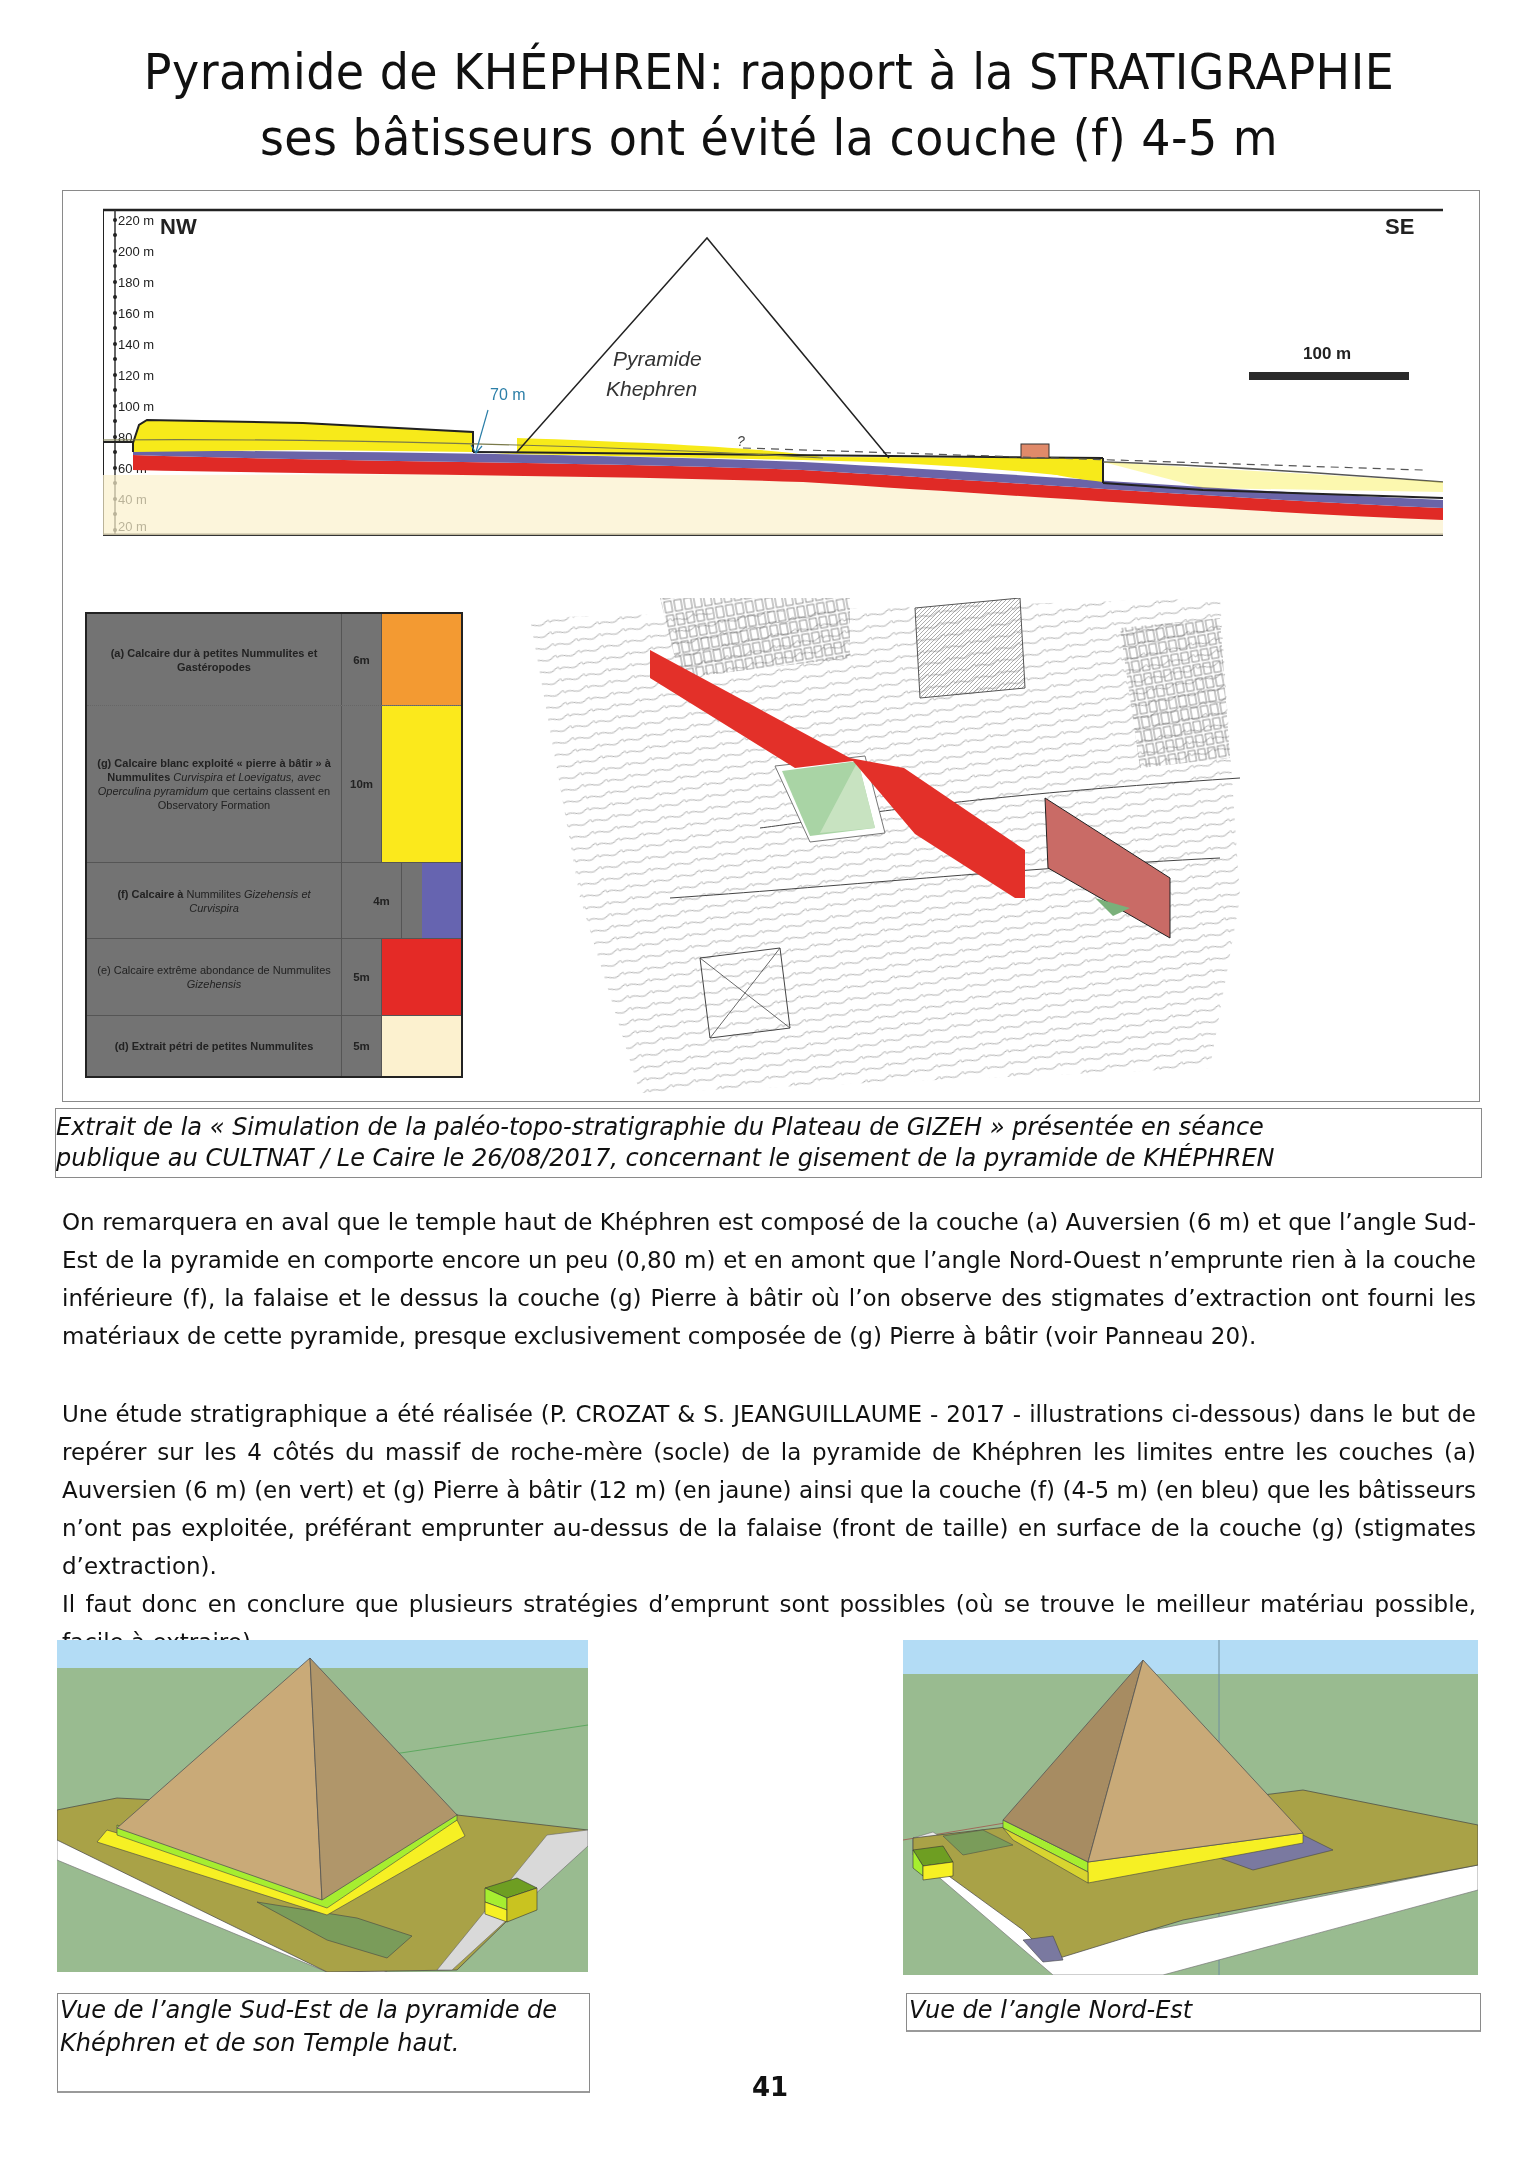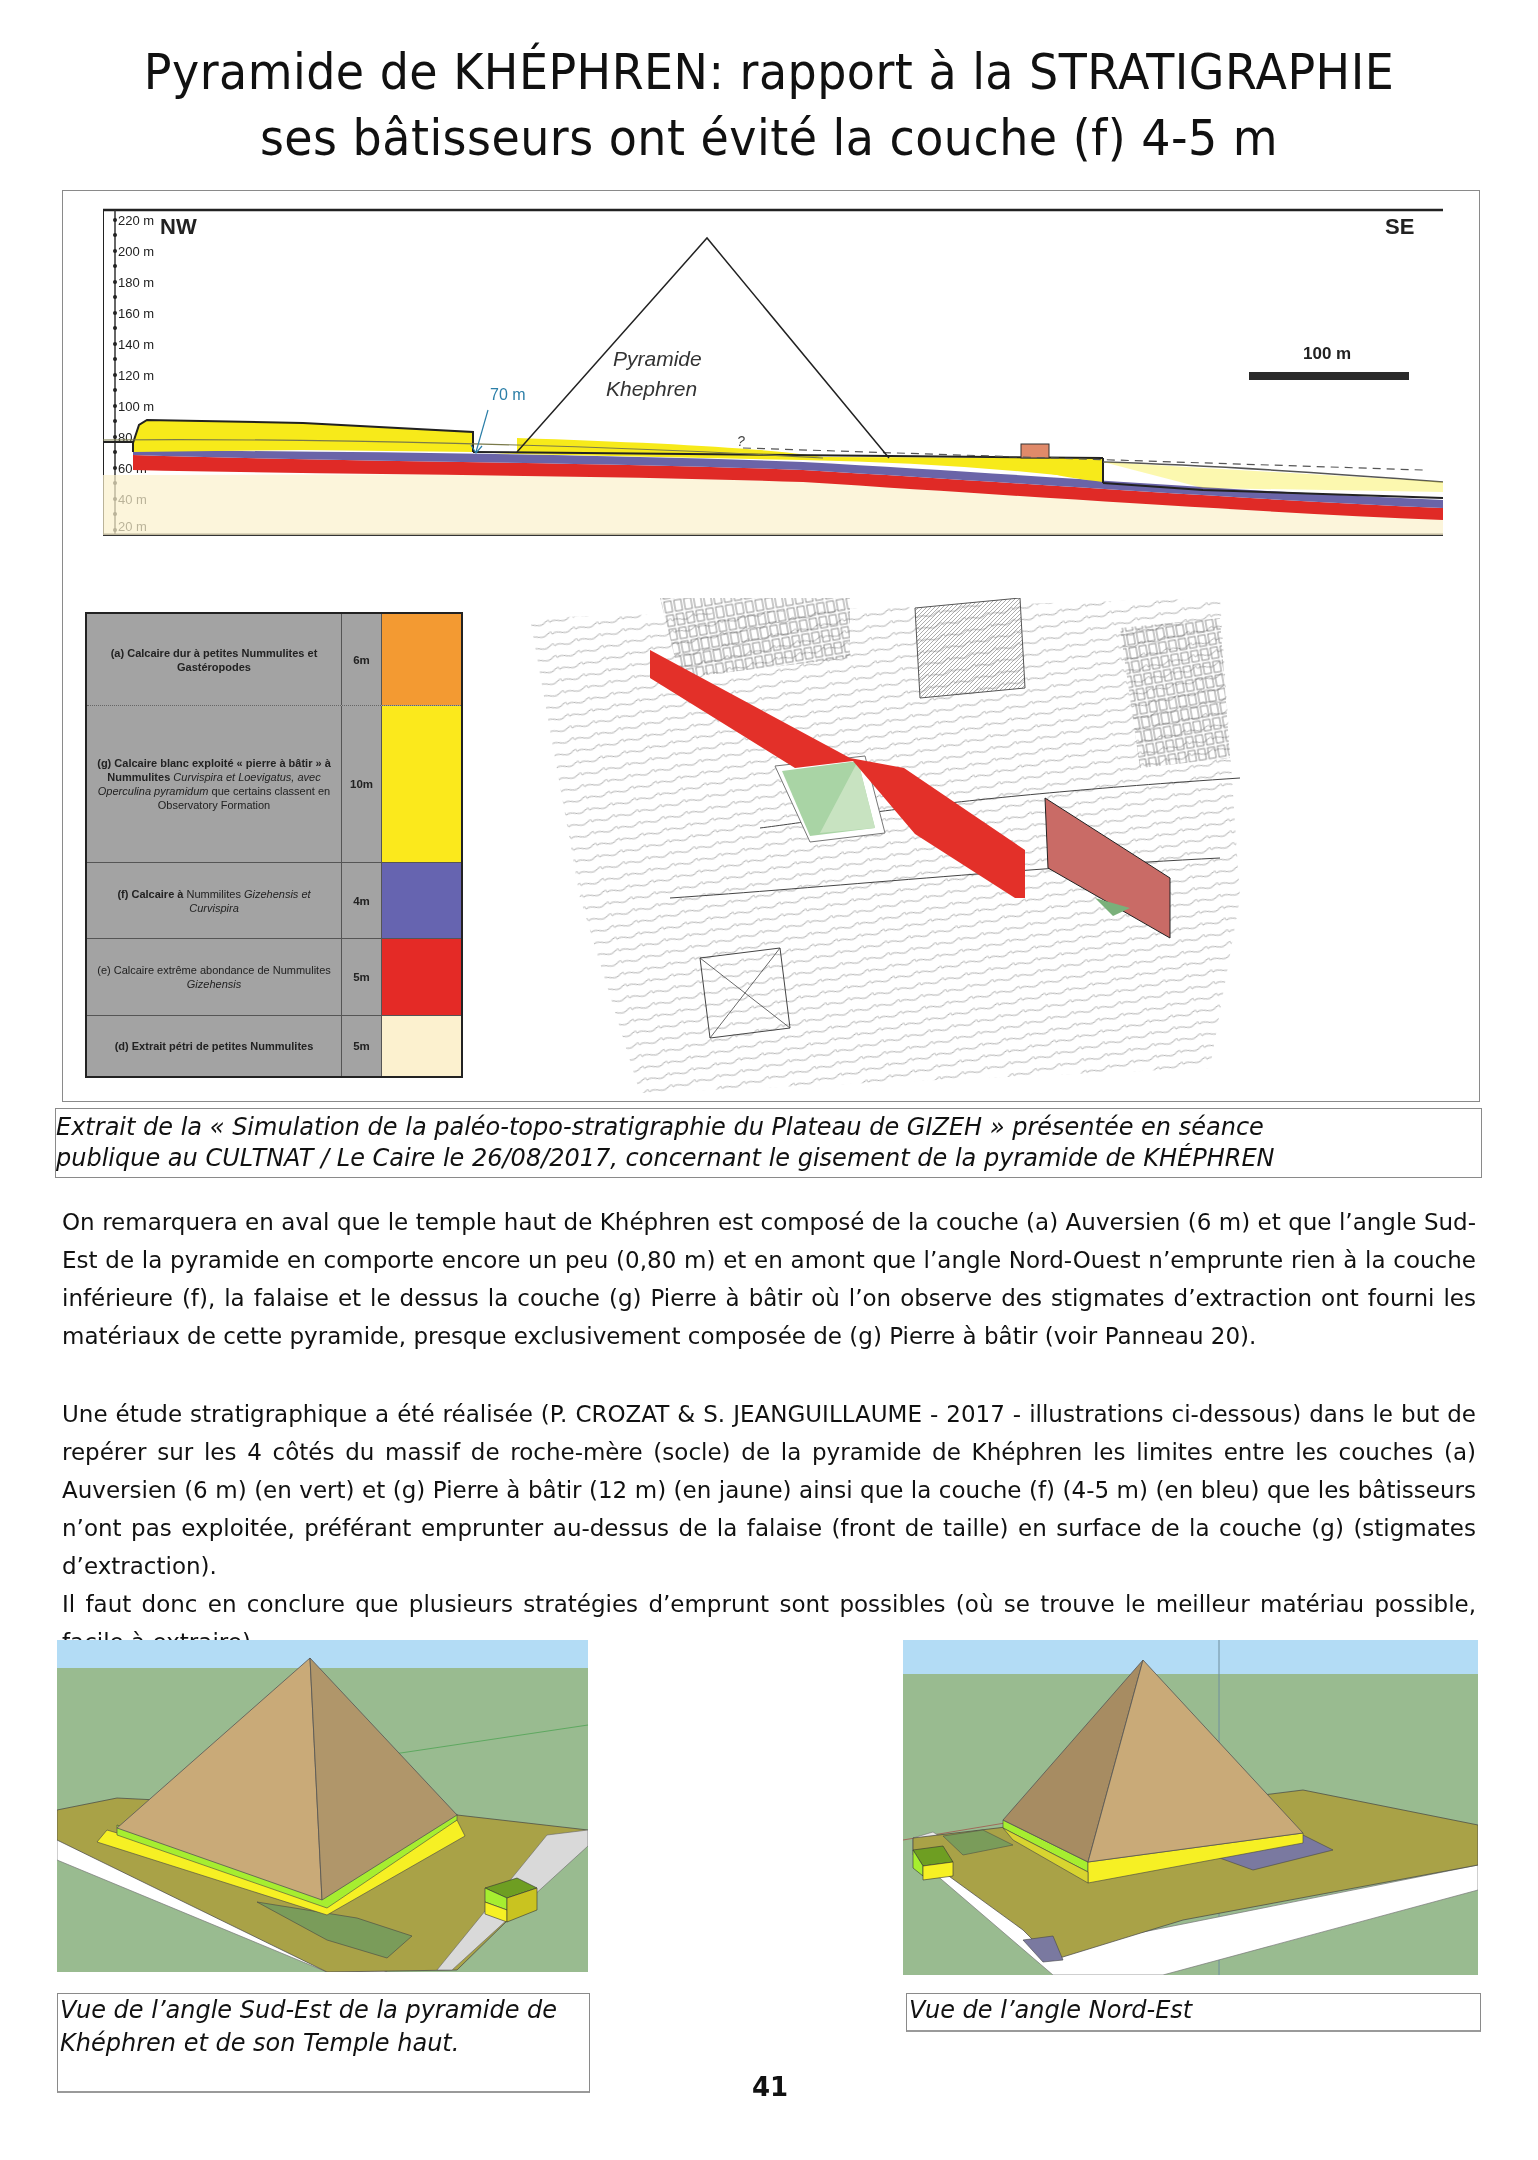--- a/index.html
+++ b/index.html
@@ -11,21 +11,21 @@
            color: #111; letter-spacing: 0.5px; transform: scaleX(0.92); transform-origin: center; }
   .title.l1 { top: 40px; }
   .title.l2 { top: 106px; }
 
   .figure-frame { position: absolute; left: 62px; top: 190px; width: 1418px; height: 912px;
                   border: 1.5px solid #8a8a8a; background: #fff; }
 
   .section-chart { position: absolute; left: 103px; top: 200px; width: 1340px; height: 336px; }
 
   .legend-table { position: absolute; left: 85px; top: 612px; width: 378px; height: 466px;
-                  border: 2.5px solid #222; border-collapse: collapse; background: #a3a3a3;
+                  border: 2.5px solid #222; border-collapse: collapse; background: #737373;
                   font-family: "Liberation Sans", sans-serif; }
   .legend-row { position: absolute; left: 0; width: 100%; display: flex; border-bottom: 1px solid #555; }
   .legend-row.dotted { border-bottom: 1px dotted #666; }
   .legend-row:last-child { border-bottom: none; }
   .legend-desc { width: 255px; display: flex; align-items: center; justify-content: center;
                  text-align: center; font-size: 11px; line-height: 14px; padding: 0 6px;
                  border-right: 1px solid #555; color: #222; }
   .legend-thick { width: 40px; display: flex; align-items: center; justify-content: center;
                   font-size: 11.5px; border-right: 1px solid #555; color: #222; font-weight: bold; }
   .legend-swatch { flex: 1; }
@@ -158,21 +158,21 @@
     <div class="legend-thick">6m</div>
     <div class="legend-swatch" style="background:#f39a32;"></div>
   </div>
   <div class="legend-row" style="top:92px;height:157px;">
     <div class="legend-desc">
       <span><b>(g) Calcaire blanc exploité « pierre à bâtir » à Nummulites</b> <i>Curvispira et Loevigatus, avec Operculina pyramidum</i> <span>que certains classent en Observatory Formation</span></span>
     </div>
     <div class="legend-thick">10m</div>
     <div class="legend-swatch" style="background:#fbe91c;"></div>
   </div>
-  <div class="legend-row" style="top:249px;height:76px;">
+  <div class="legend-row" style="top:249px;height:76px;gap:20px;">
     <div class="legend-desc">
       <span><b>(f) Calcaire à</b> <span>Nummilites</span> <i>Gizehensis et Curvispira</i></span>
     </div>
     <div class="legend-thick">4m</div>
     <div class="legend-swatch" style="background:#6664b0;"></div>
   </div>
   <div class="legend-row" style="top:325px;height:77px;">
     <div class="legend-desc">
       <span><span>(e) Calcaire extrême abondance de Nummulites</span> <i>Gizehensis</i></span>
     </div>

